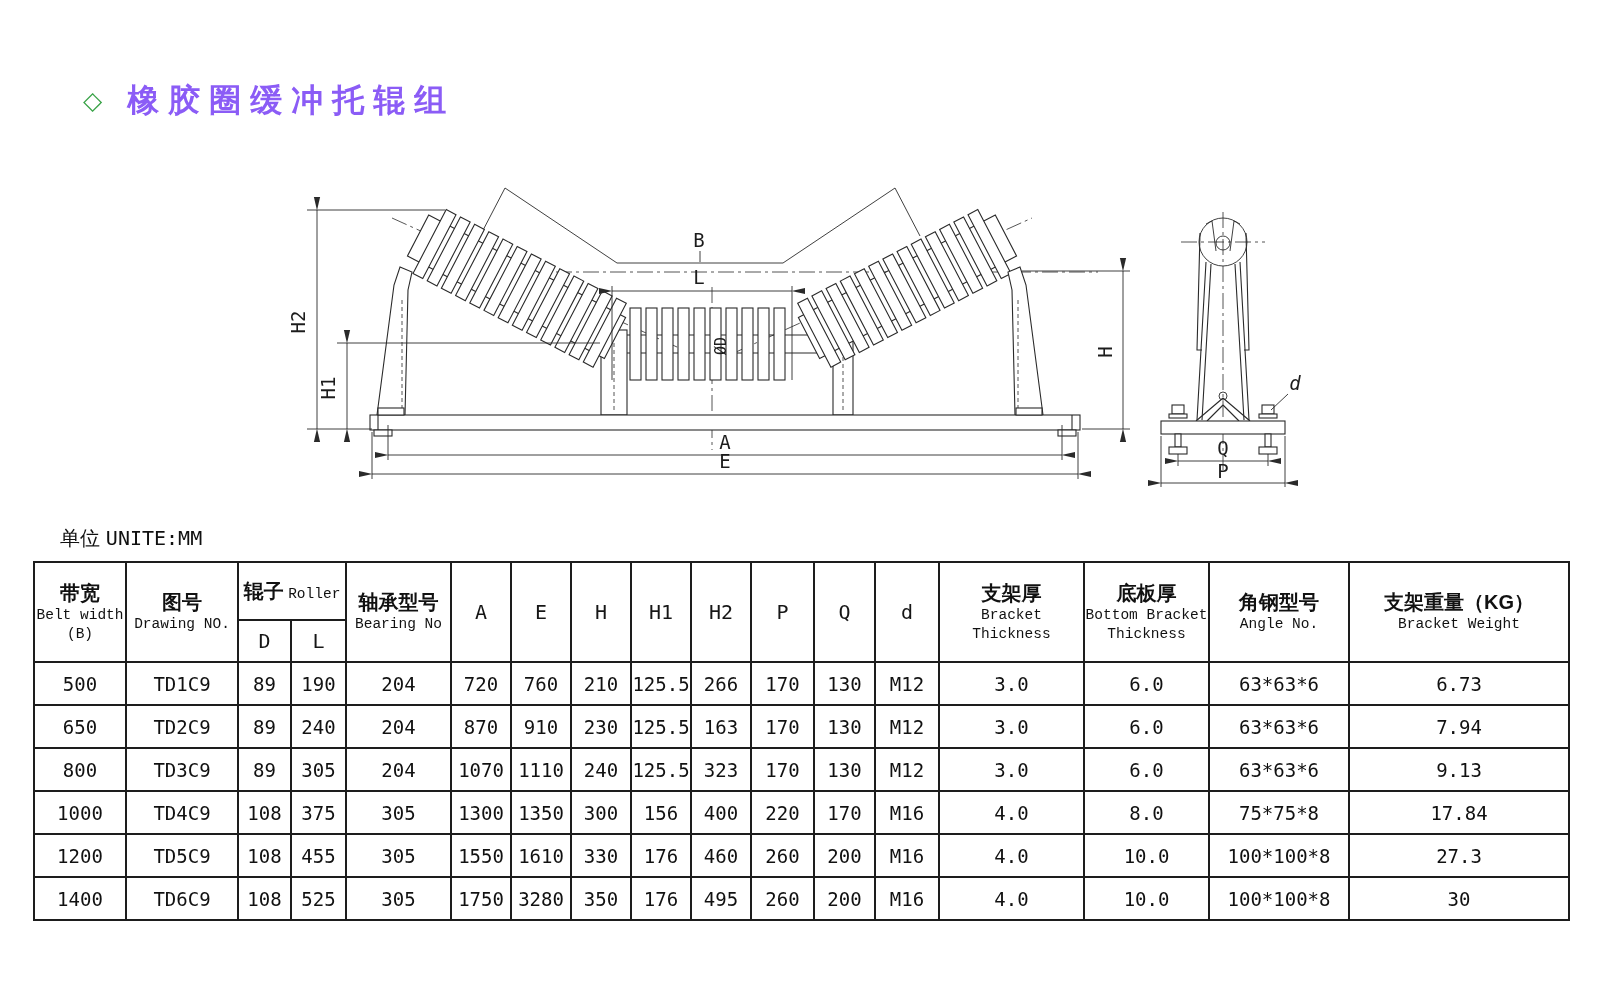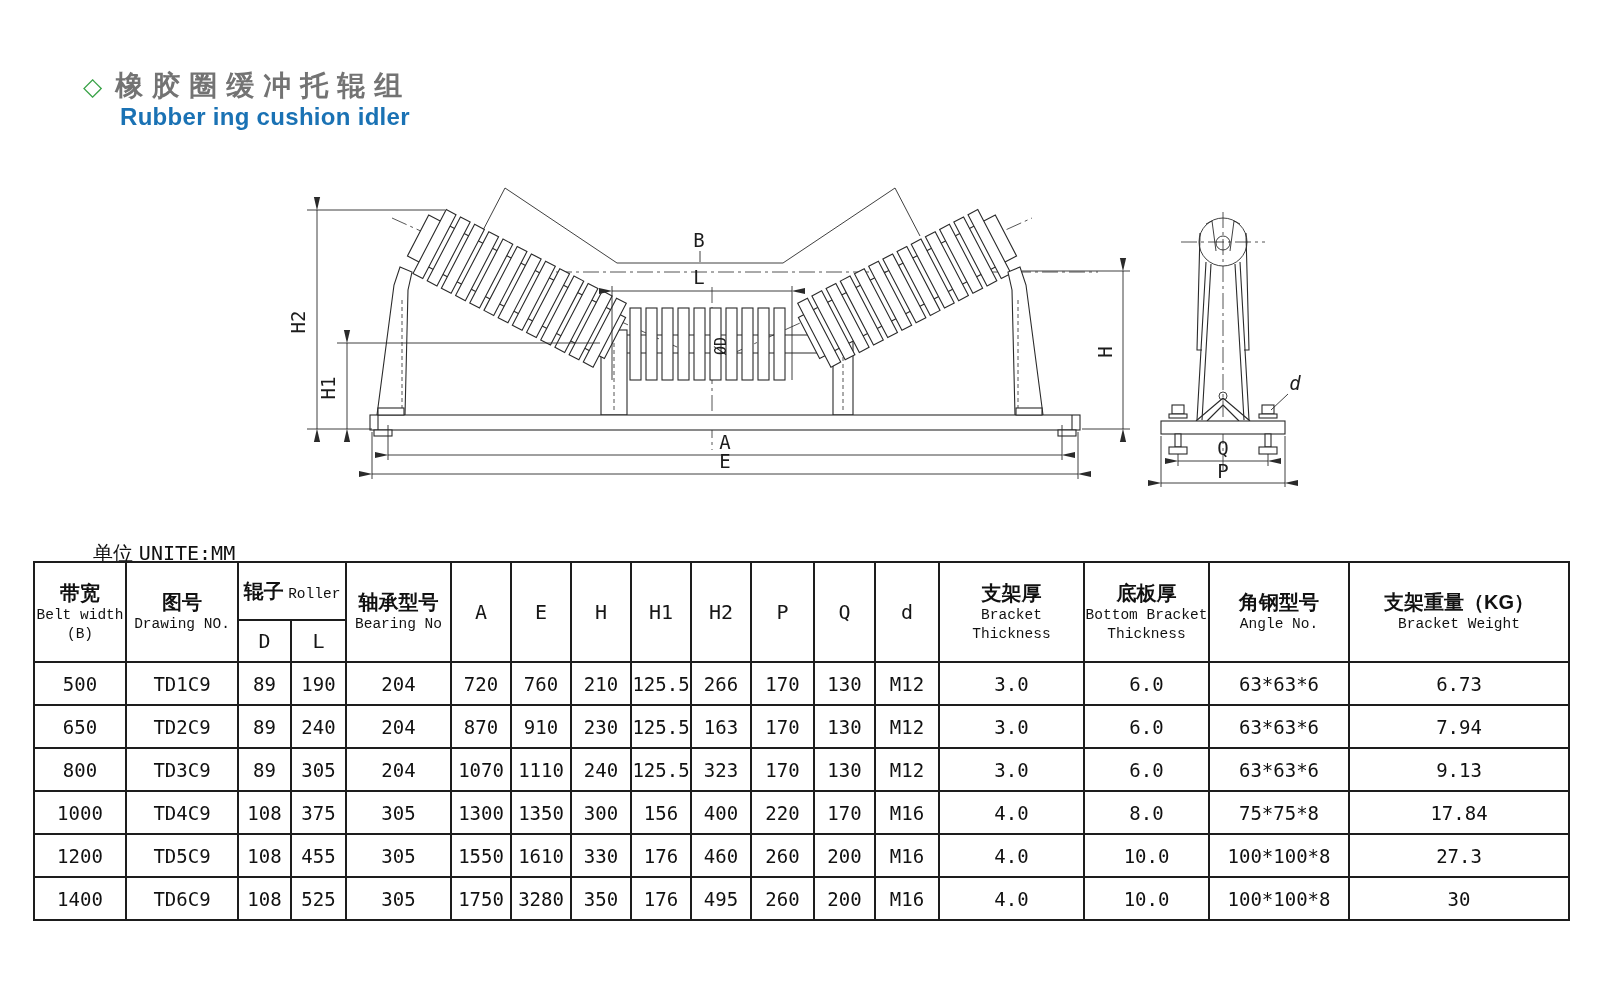--- a/index.html
+++ b/index.html
@@ -3,37 +3,37 @@
 <meta charset="utf-8">
 <style>
   html,body{margin:0;padding:0;background:#ffffff;}
   .page{position:relative;width:1600px;height:1007px;background:#fff;overflow:hidden;
         font-family:"Liberation Sans",sans-serif;color:#161616;}
 
   
   .title-block{position:absolute;left:83px;top:70px;}
   .title-row{display:flex;align-items:center;}
   .diamond{color:#3aa348;font-size:25px;margin-right:13px;line-height:1;}
-  .title-cn{margin:0;font-size:28px;font-weight:700;color:#737373;letter-spacing:9px;line-height:1.15;}
+  .title-cn{margin:12px;font-size:32px;font-weight:700;color:#8b5cf6;letter-spacing:9px;line-height:1.15;}
   .title-en{margin:2px 0 0 37px;font-size:24px;font-weight:600;color:#1a72b4;letter-spacing:0.3px;line-height:1.1;}
 
   
   .drawing{position:absolute;left:0;top:140px;width:1600px;height:400px;}
   .ln{stroke:#2a2a2a;stroke-width:1.1;fill:none;}
   .thin{stroke:#2a2a2a;stroke-width:0.9;fill:none;}
   .chain{stroke:#2a2a2a;stroke-width:0.8;fill:none;stroke-dasharray:16 4 3 4;}
   .hid{stroke:#2a2a2a;stroke-width:0.8;fill:none;stroke-dasharray:4 3;}
   .wh{fill:#ffffff;stroke:#2a2a2a;stroke-width:1.1;}
   .rings rect{fill:#ffffff;stroke:#2a2a2a;stroke-width:1.1;}
   .dim{font-family:"DejaVu Sans Mono","Liberation Mono",monospace;font-size:19px;fill:#1c1c1c;}
   .dimi{font-style:italic;}
   .dims{font-size:15px;}
 
   
-  .unit{position:absolute;left:60px;top:540px;font-size:21px;color:#111;margin-left:33px;}
+  .unit{position:absolute;left:60px;top:525px;font-size:21px;color:#111;}
   .unit .en{font-family:"DejaVu Sans Mono","Liberation Mono",monospace;font-size:20px;}
 
   
   table.spec{position:absolute;left:33px;top:561px;width:1535px;border-collapse:collapse;table-layout:fixed;border-radius:23px;}
   table.spec th,table.spec td{border:2px solid #1d1d1d;text-align:center;vertical-align:middle;padding:0;}
   table.spec thead tr.r1 th{height:56px;}
   table.spec thead tr.r2 th{height:40px;}
   table.spec tbody td{height:41px;font-family:"DejaVu Sans Mono","Liberation Mono",monospace;font-size:19px;color:#111;}
   .cn{font-size:20px;color:#111;line-height:1.25;}
   .en{font-family:Liberation Mono, monospace;font-size:14.5px;font-weight:400;color:#111;line-height:1.3;}
@@ -42,21 +42,20 @@
 </head>
 <body>
 
 <div class="page">
 
   <div class="title-block">
     <div class="title-row">
       <span class="diamond">◇</span>
       <h1 class="title-cn">橡胶圈缓冲托辊组</h1>
     </div>
-    <h2 class="title-en">Rubber ing cushion idler</h2>
   </div>
 
   <svg class="drawing" viewBox="0 140 1600 400">
     <defs>
       <marker id="ar" markerWidth="15" markerHeight="9" refX="1" refY="4.5" orient="auto-start-reverse" markerUnits="userSpaceOnUse">
         <path d="M0.5,4.5 L14,1.4 L14,7.6 Z" fill="#2a2a2a"></path>
       </marker>
     </defs>
 
     <g>

